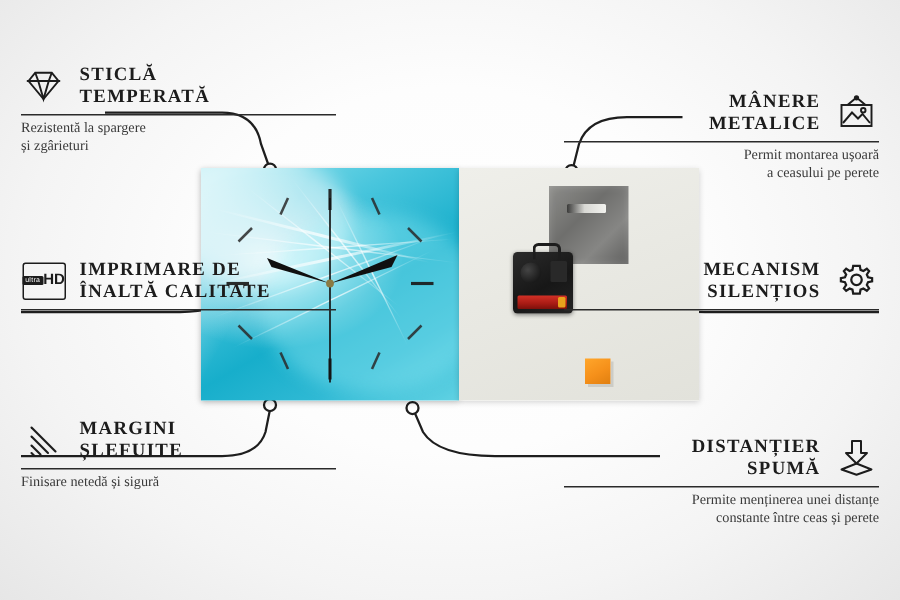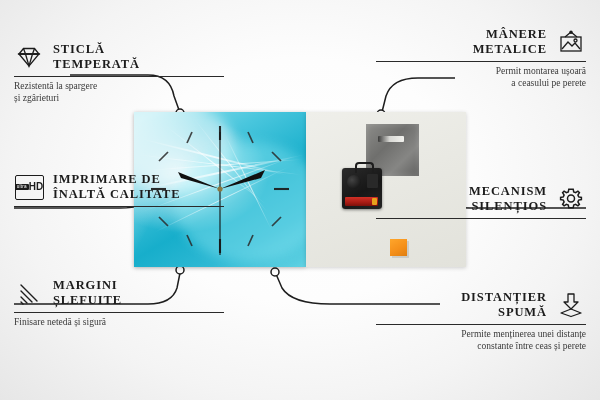--- a/index.html
+++ b/index.html
@@ -226,22 +226,22 @@
     font-size: 10px;
     font-weight: bold;
     color: #1c1c1c;
     font-family: "Liberation Sans", sans-serif;
     margin-top: .5px;
   }
   
   #feat-glass   { left: 14px;  top: 42px; }
   #feat-print   { left: 14px;  top: 172px; }
   #feat-edges   { left: 14px;  top: 278px; }
-  #feat-handles { left: 376px; top: 27px; font-family: Liberation Serif, serif; }
-  #feat-mech    { left: 376px; top: 184px; }
+  #feat-handles { left: 376px; top: 60px; font-family: Liberation Serif, serif; }
+  #feat-mech    { left: 376px; top: 172px; }
   #feat-spacer  { left: 376px; top: 278px; margin-top: 12px; }
 </style>
 </head>
 <body>
 
 <div id="infographic">
 
   <svg id="connectors" viewBox="0 0 600 400">
     <g fill="none" stroke="#1e1e1e" stroke-width="1.5">
 

